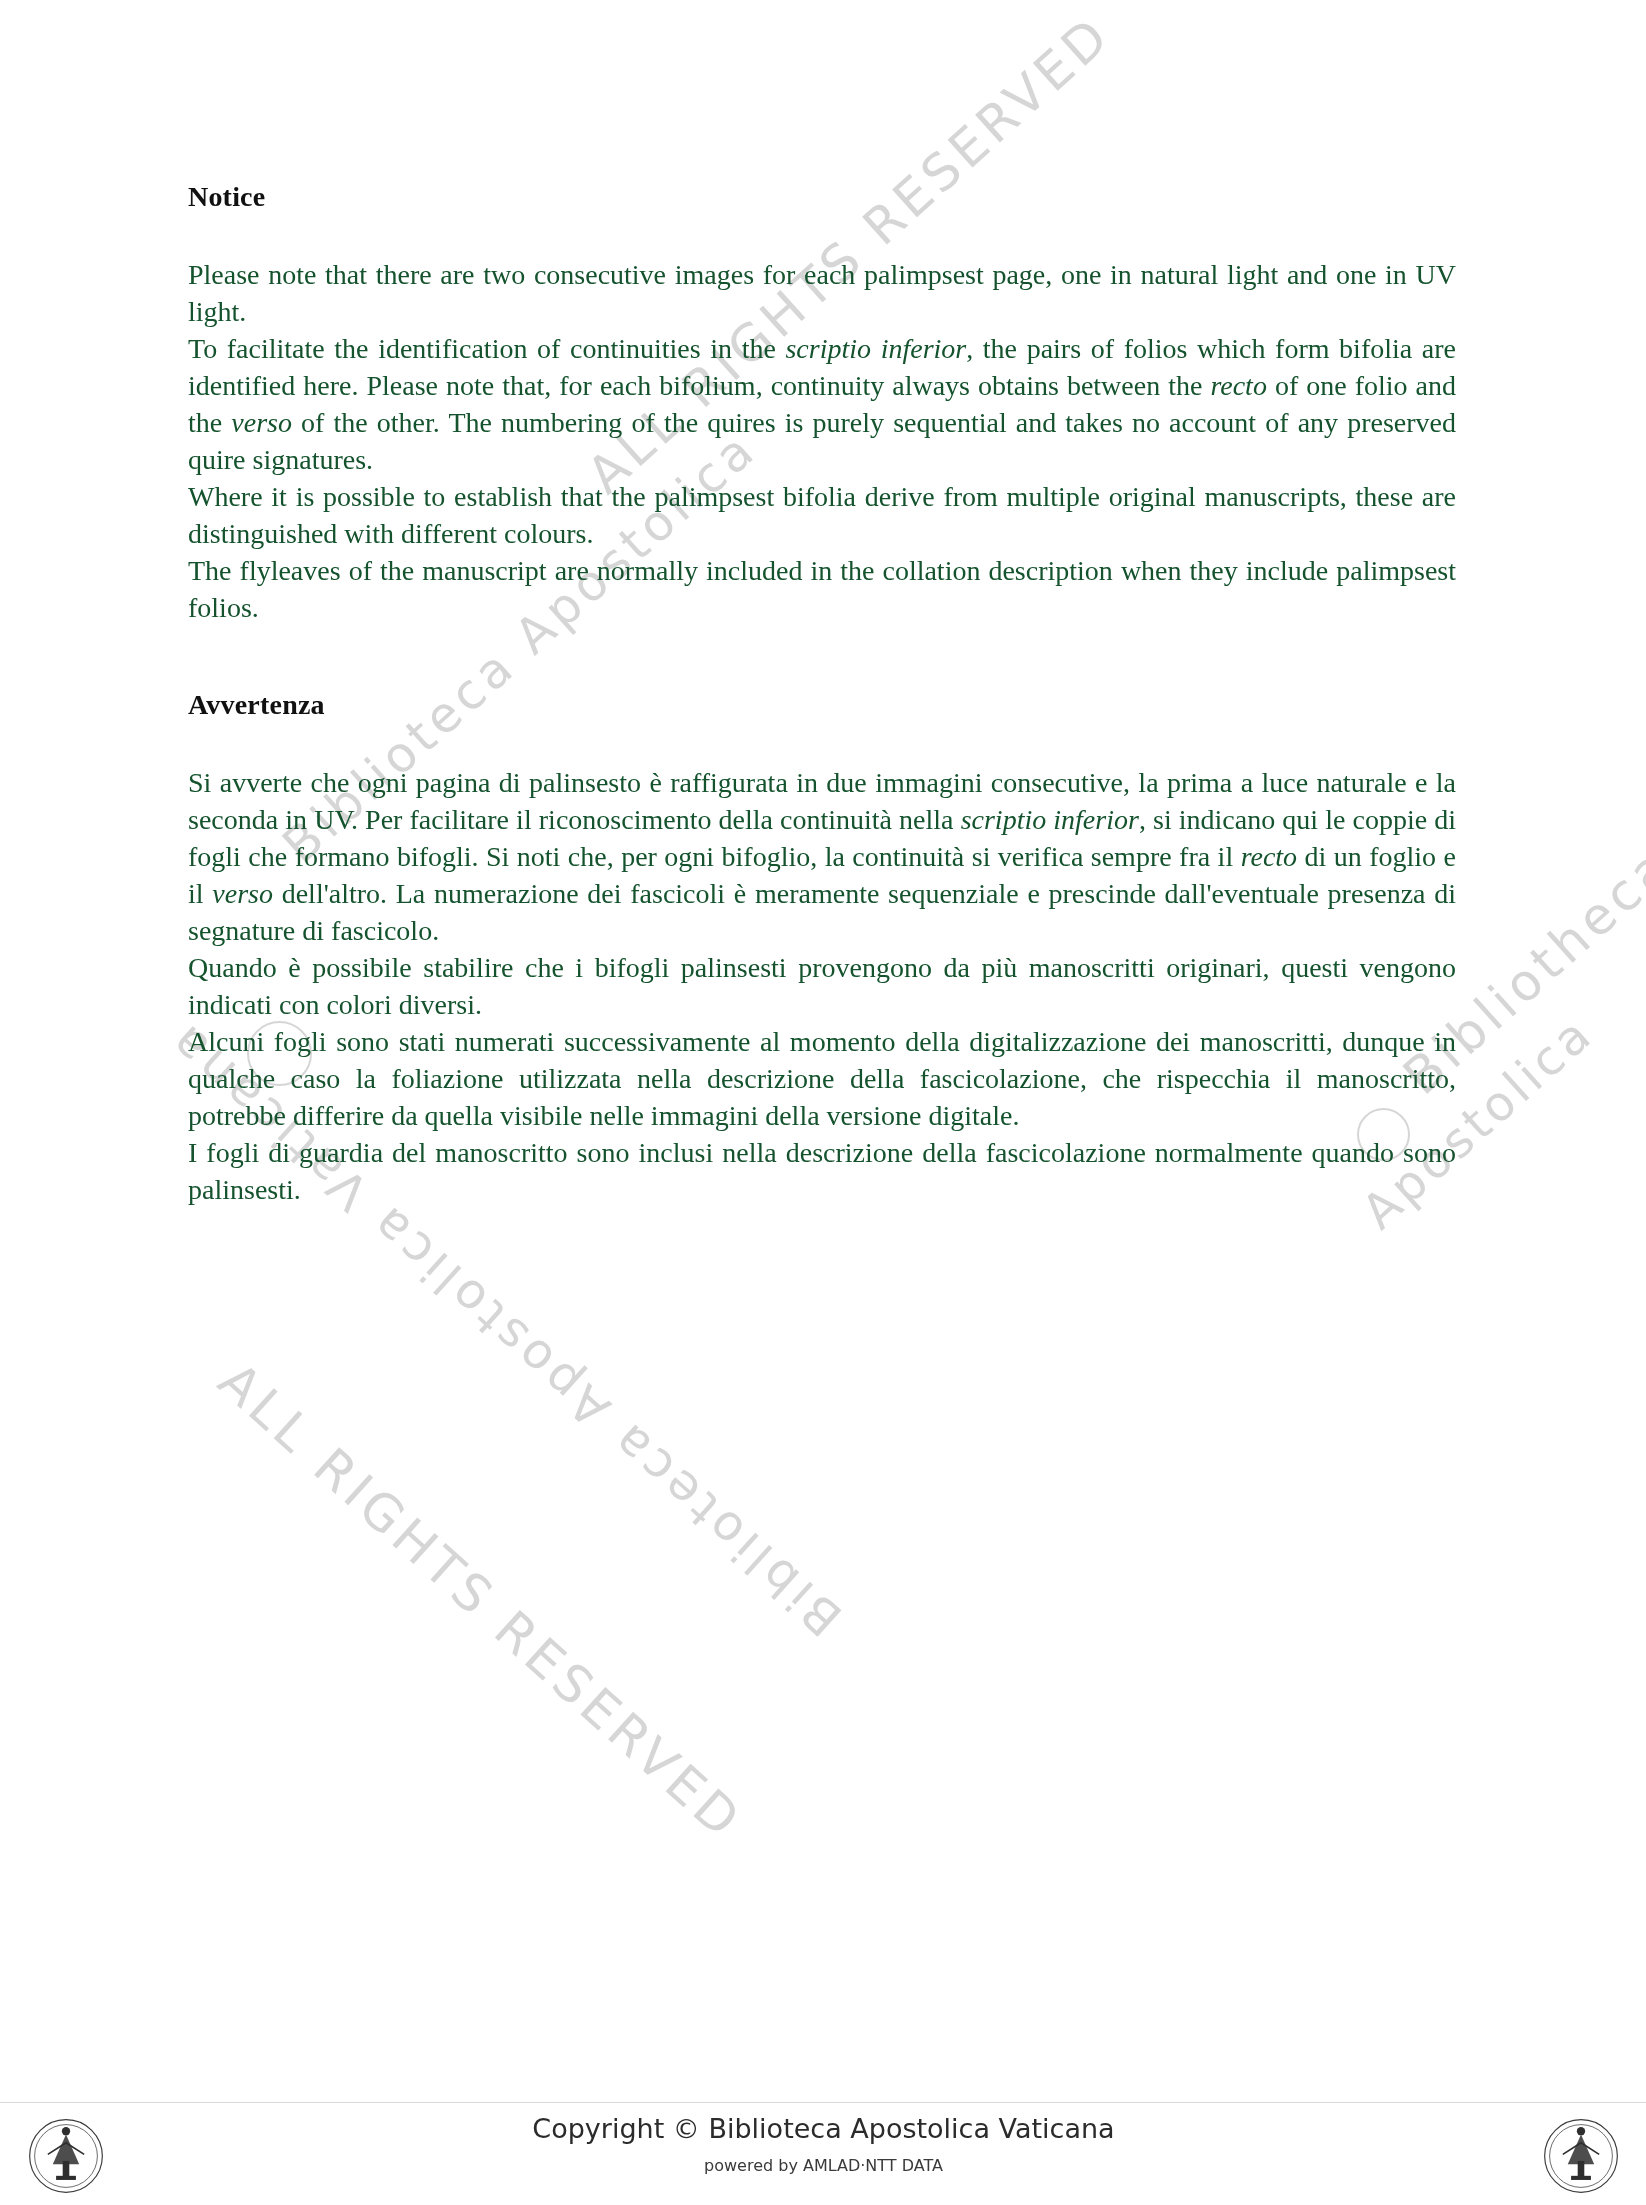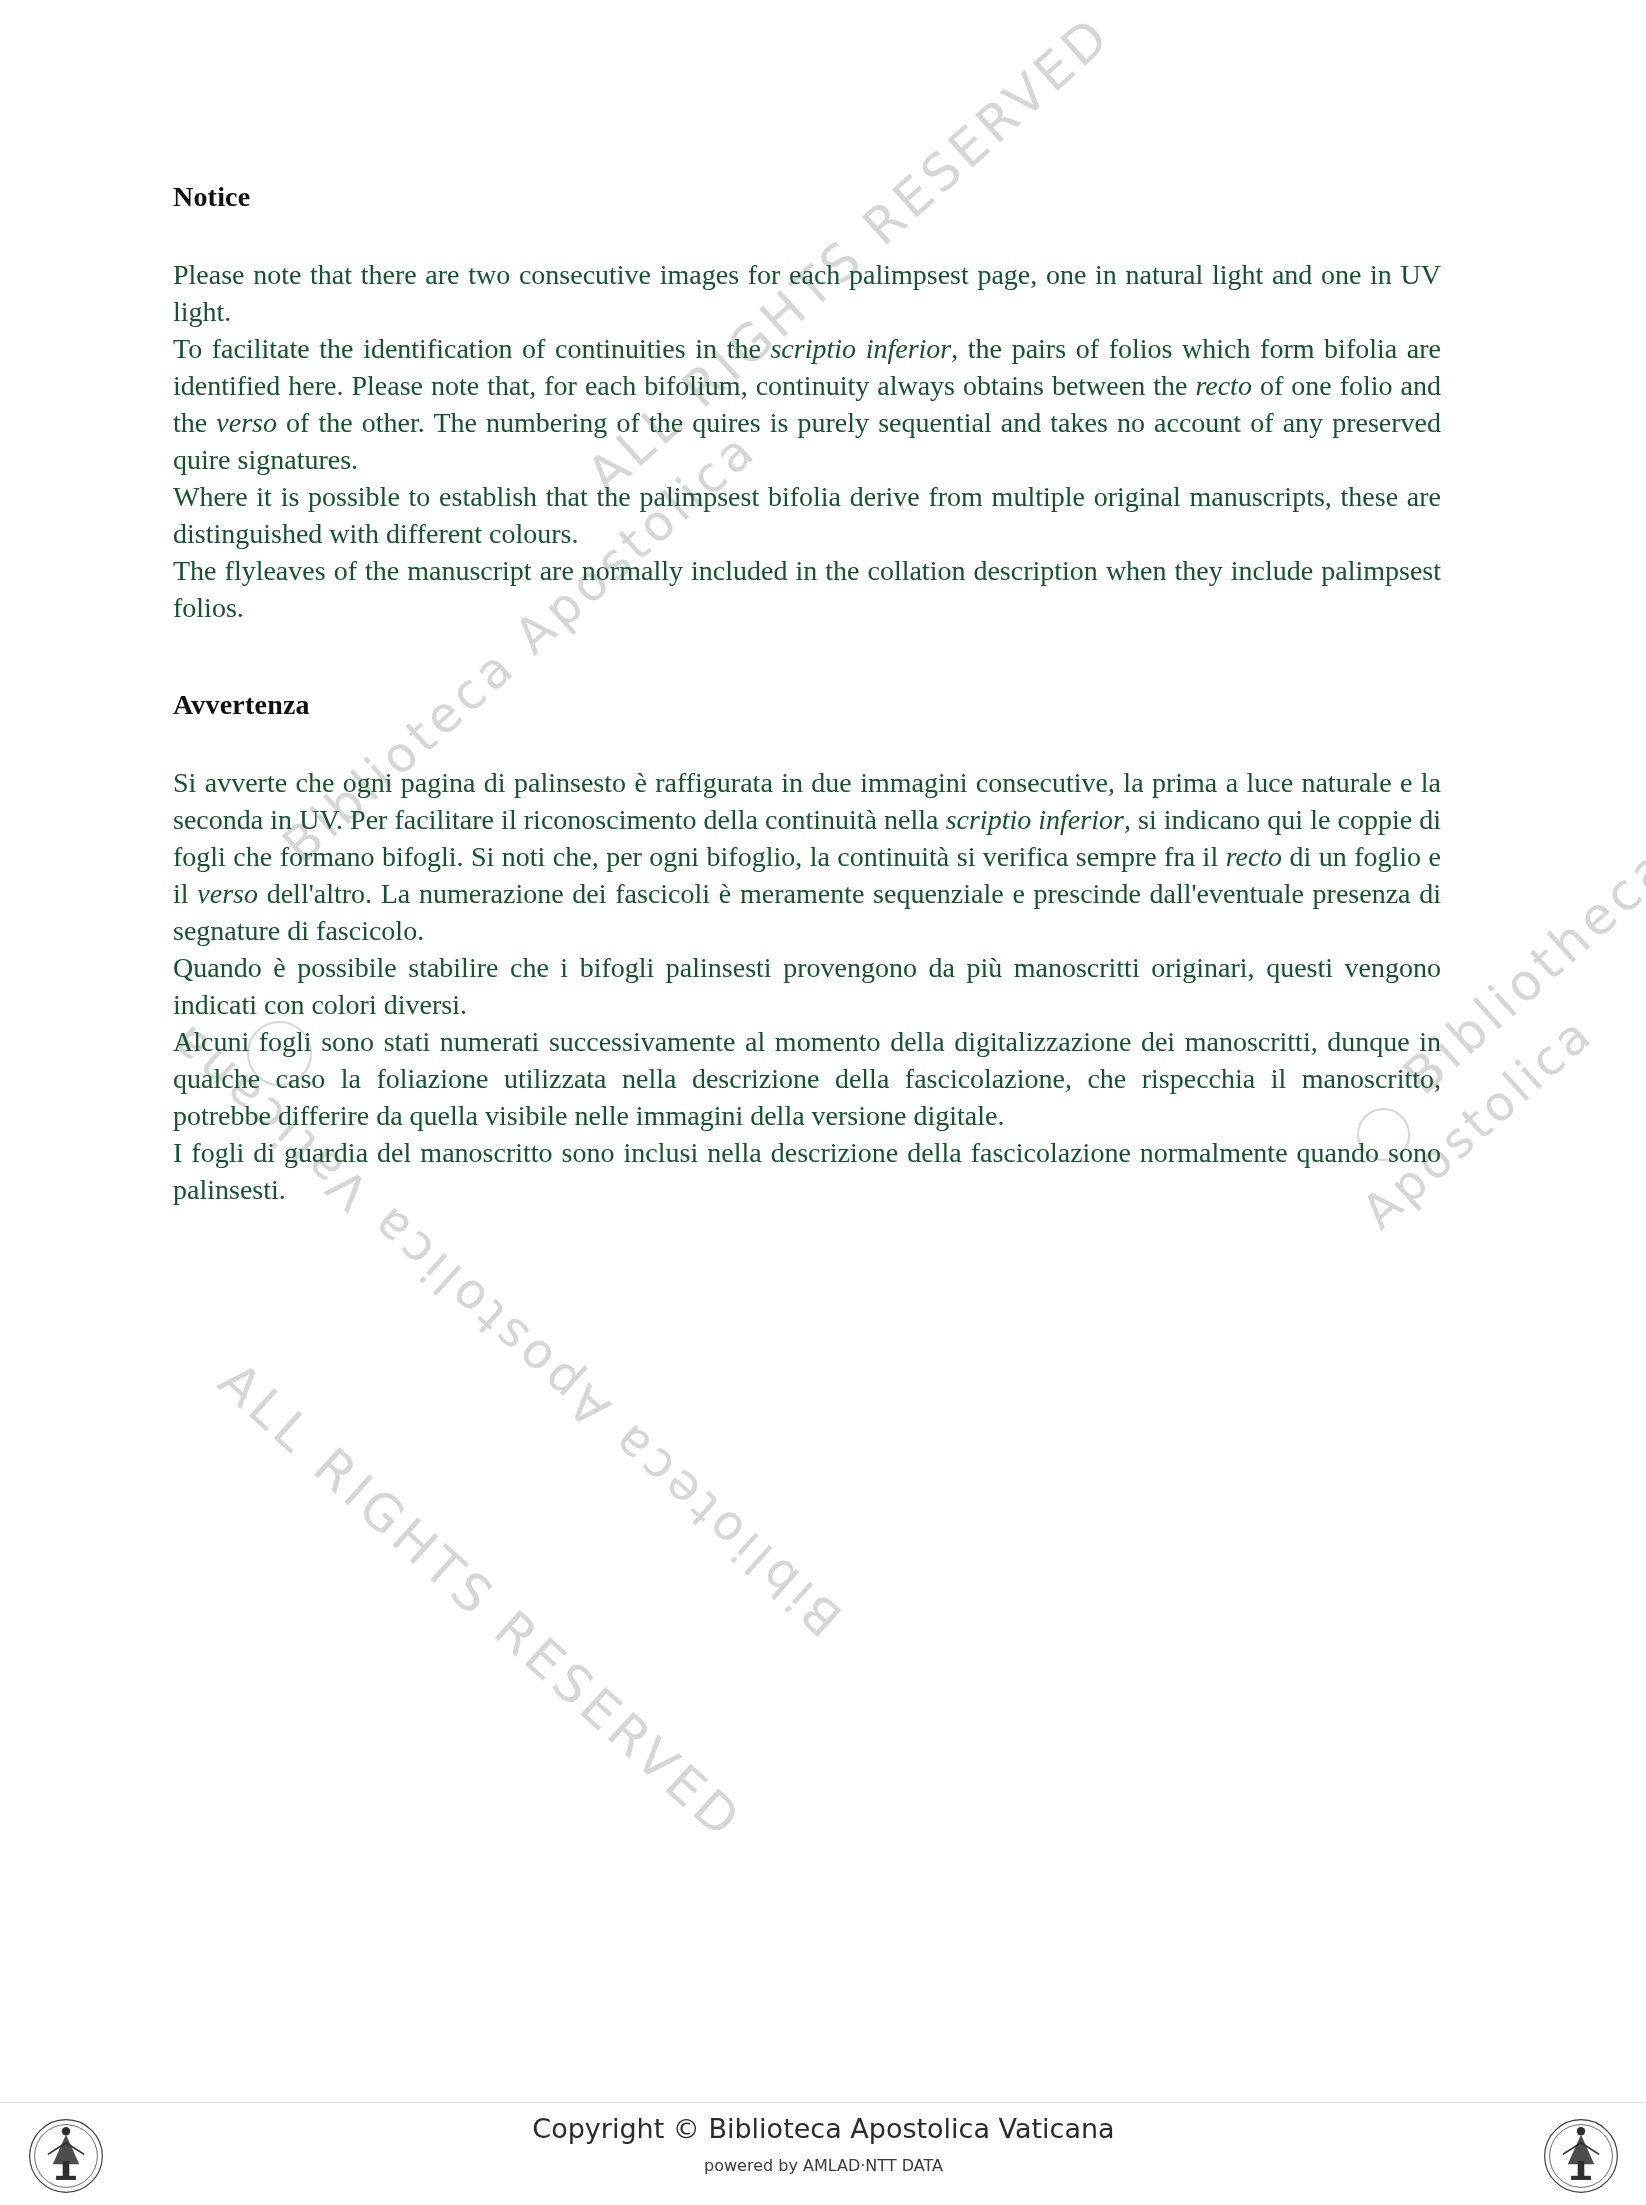--- a/index.html
+++ b/index.html
@@ -105,21 +105,21 @@
     border-radius: 50%;
     border: 2.5px solid #d6d6d6;
     color: #cccccc;
   }
   .wm-seal-1 { left: 247px; top: 1021px; width: 61px; height: 61px; }
   .wm-seal-2 { left: 1357px; top: 1108px; width: 49px; height: 49px; }
 
   
   .content {
     position: absolute;
-    left: 173px;
+    left: 188px;
     top: 181px;
     width: 1268px;
   }
   .heading {
     font-family: "Liberation Serif", serif;
     font-weight: bold;
     font-size: 28px;
     color: #111111;
     margin: 0 0 43px 0;
     letter-spacing: 0.2px;

